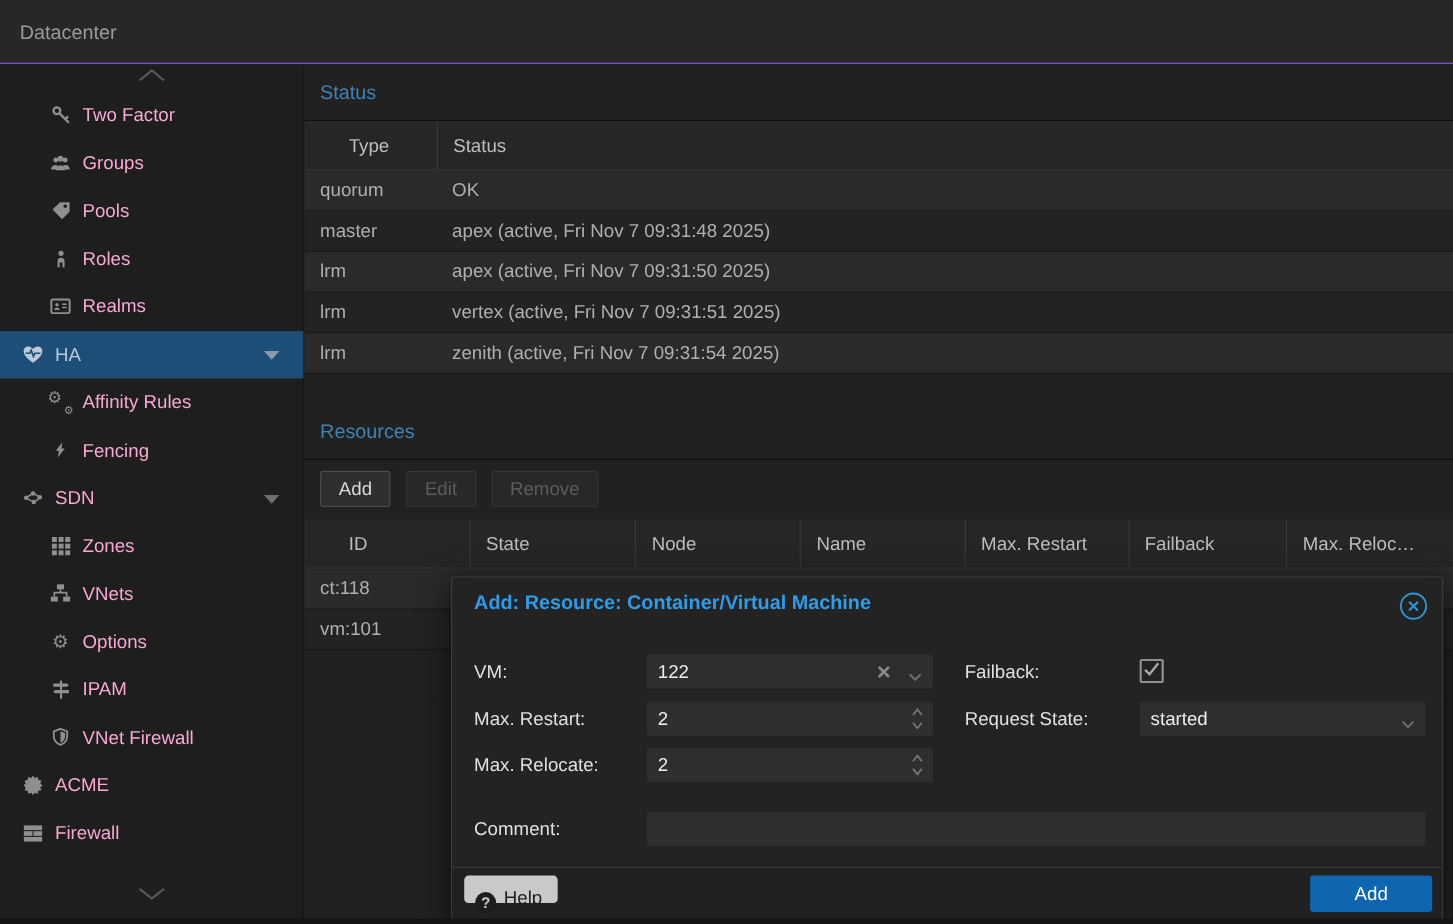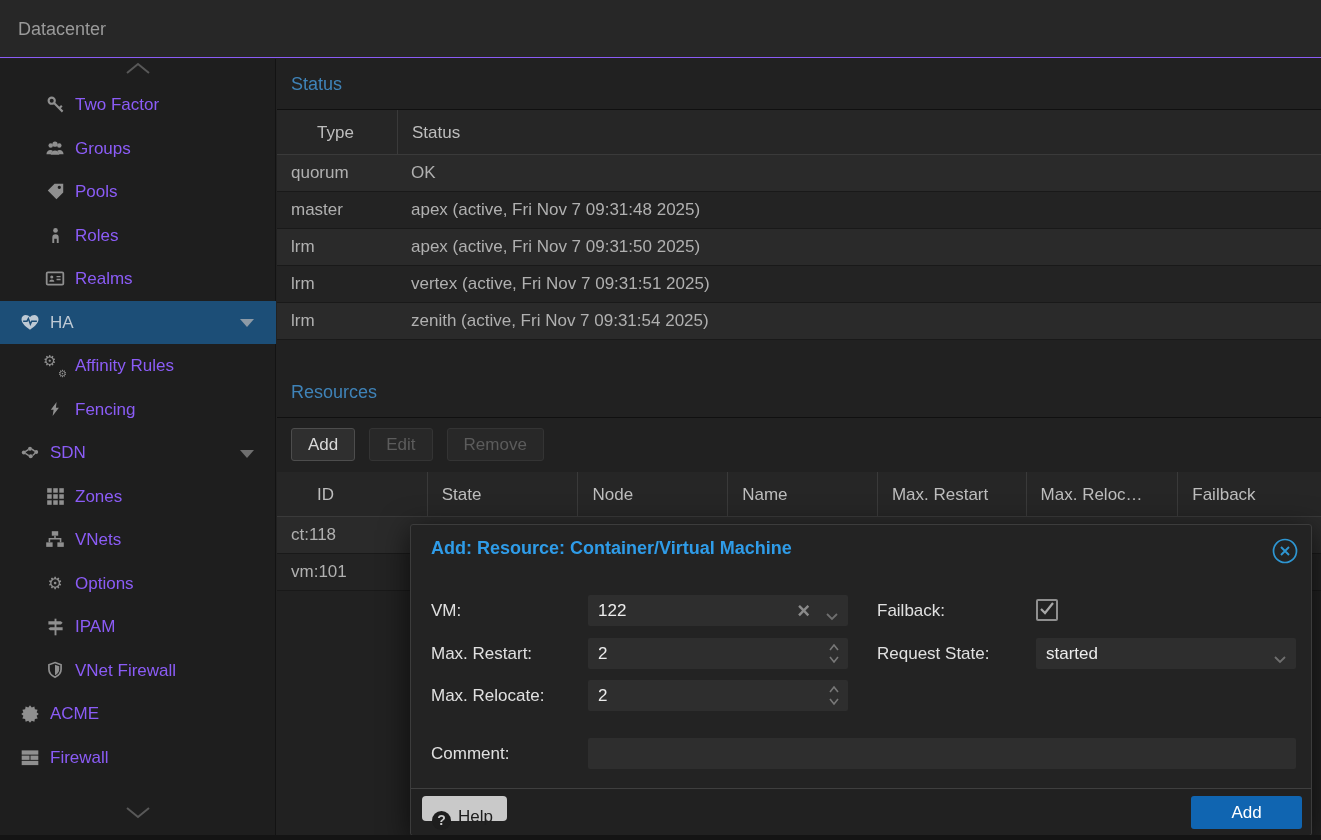--- a/index.html
+++ b/index.html
@@ -16,21 +16,21 @@
   
   .sidebar { position:absolute; left:0; top:59px; width:276px; height:781px;
     background:#1e1e1e; border-right:1px solid #131313; z-index:2; }
   .scroller { position:absolute; left:0; width:276px; height:22px; text-align:center; color:#555; }
   .scroller.up { top:2px; } .scroller.down { bottom:12px; }
   .side-list { position:absolute; left:0; top:24px; width:276px; height:714px; overflow:hidden; }
   .side-item { position:relative; height:43.5px; cursor:pointer; }
   .side-item .icon { position:absolute; left:20px; top:50%; transform:translateY(-50%);
     width:20px; height:20px; display:flex; align-items:center; justify-content:center; }
   .side-item .lbl { position:absolute; left:50px; top:0; line-height:43.5px;
-    font-size:17px; color:#8b5cf6; white-space:nowrap; }
+    font-size:17px; color:#f9a8d4; white-space:nowrap; }
   .side-item.lvl1 .icon { left:45px; }
   .side-item.lvl1 .lbl { left:75px; }
   .side-item.selected { background:var(--sel,#1c4e77); }
   .side-item.selected .lbl { color:#bdc9d4; }
   .caret { position:absolute; right:22px; top:50%; margin-top:-3px; width:0; height:0;
     border-left:7px solid transparent; border-right:7px solid transparent;
     border-top:8px solid #8d9aa6; }
   .side-item:not(.selected) .caret { border-top-color:#6f6f6f; }
   .gear2 { position:relative; display:inline-block; width:20px; height:20px; color:#8f8f8f; }
   .gear2 .g1 { position:absolute; left:-2px; top:-4px; font-size:15px; }
@@ -323,22 +323,22 @@
 
     <div class="panel resources">
       <div class="panel-title">Resources</div>
       <div class="toolbar" id="res-toolbar"><span class="tbtn on">Add</span><span class="tbtn off">Edit</span><span class="tbtn off">Remove</span></div>
       <div class="grid-head" id="res-head">
           <div class="hc" style="width: 150px;">ID</div>
           <div class="hc" style="width: 151px;">State</div>
           <div class="hc" style="width: 150px;">Node</div>
           <div class="hc" style="width: 150px;">Name</div>
           <div class="hc" style="width: 149px;">Max. Restart</div>
+          <div class="hc" style="width: 144px;">Failback</div>
           <div class="hc" style="width: 152px;">Max. Reloc…</div>
-          <div class="hc" style="width: 144px;">Failback</div>
         </div>
       <div id="res-rows">
           <div class="t-row">
             <div class="c" style="width: 150px;">ct:118</div>
             <div class="c" style="width: 151px;"></div>
             <div class="c" style="width: 150px;"></div>
             <div class="c" style="width: 150px;"></div>
             <div class="c" style="width: 149px;"></div>
             <div class="c" style="width: 152px;"></div>
             <div class="c" style="width: 144px;"></div>

